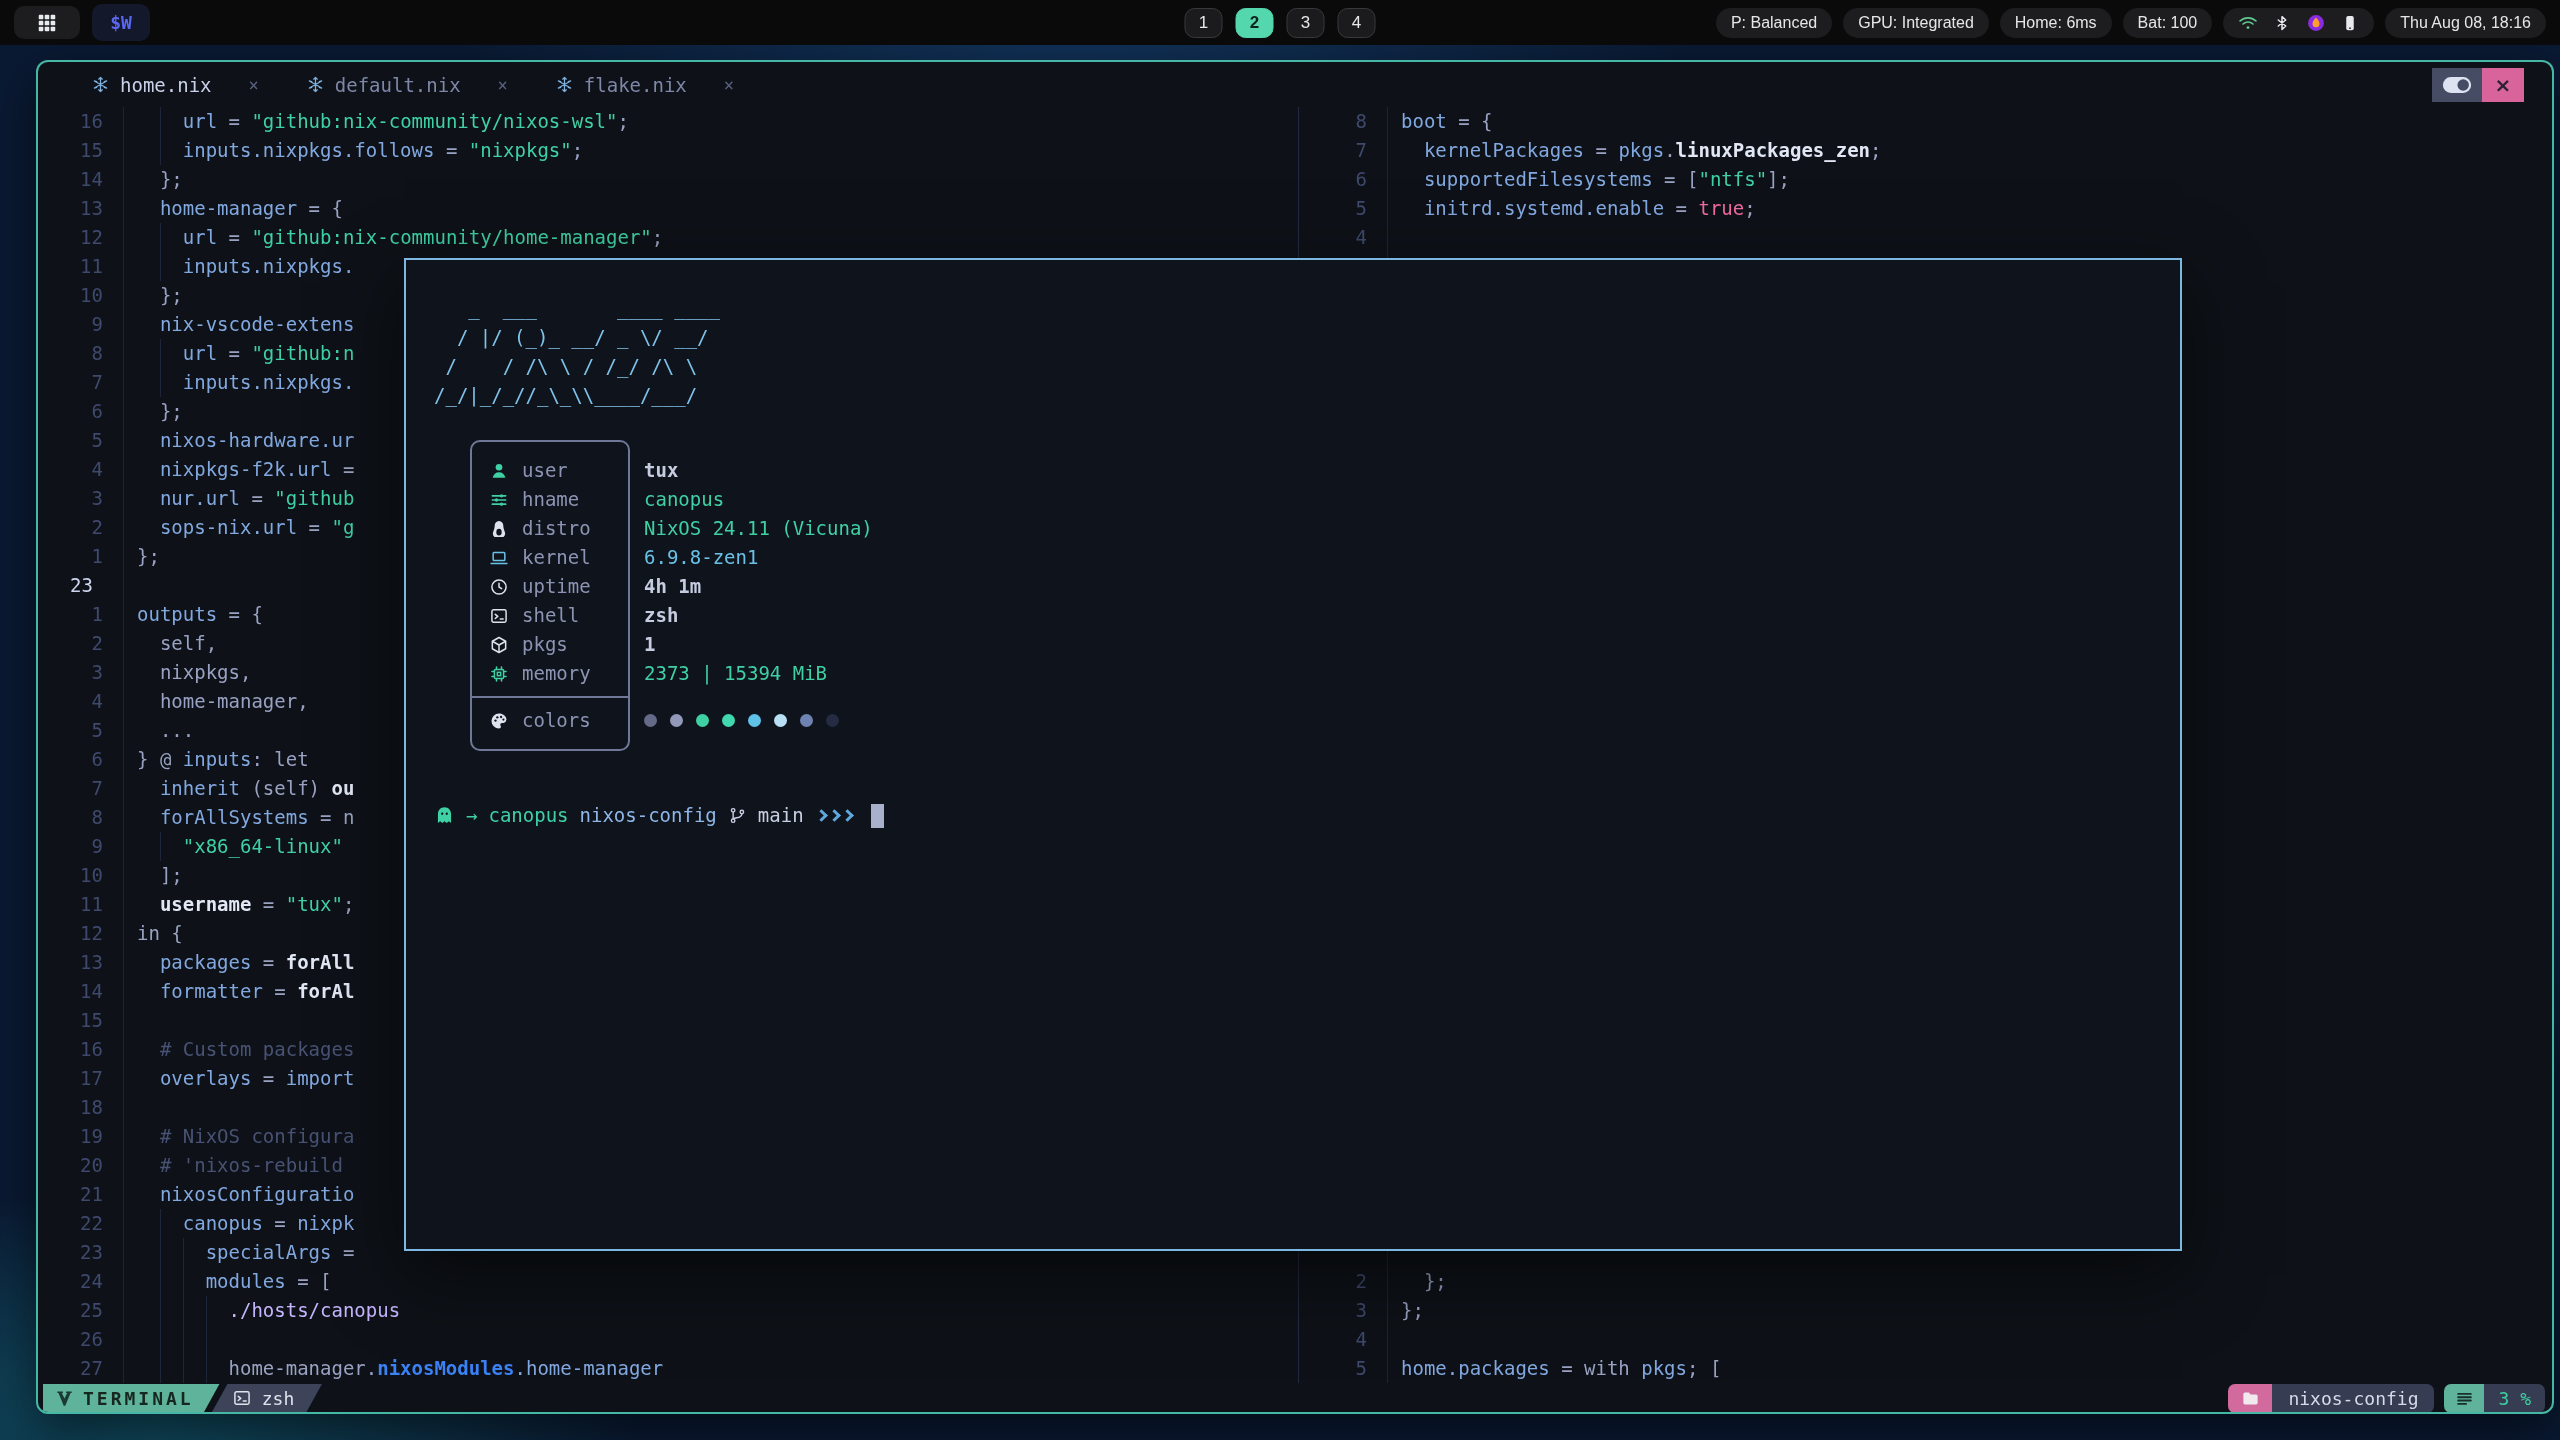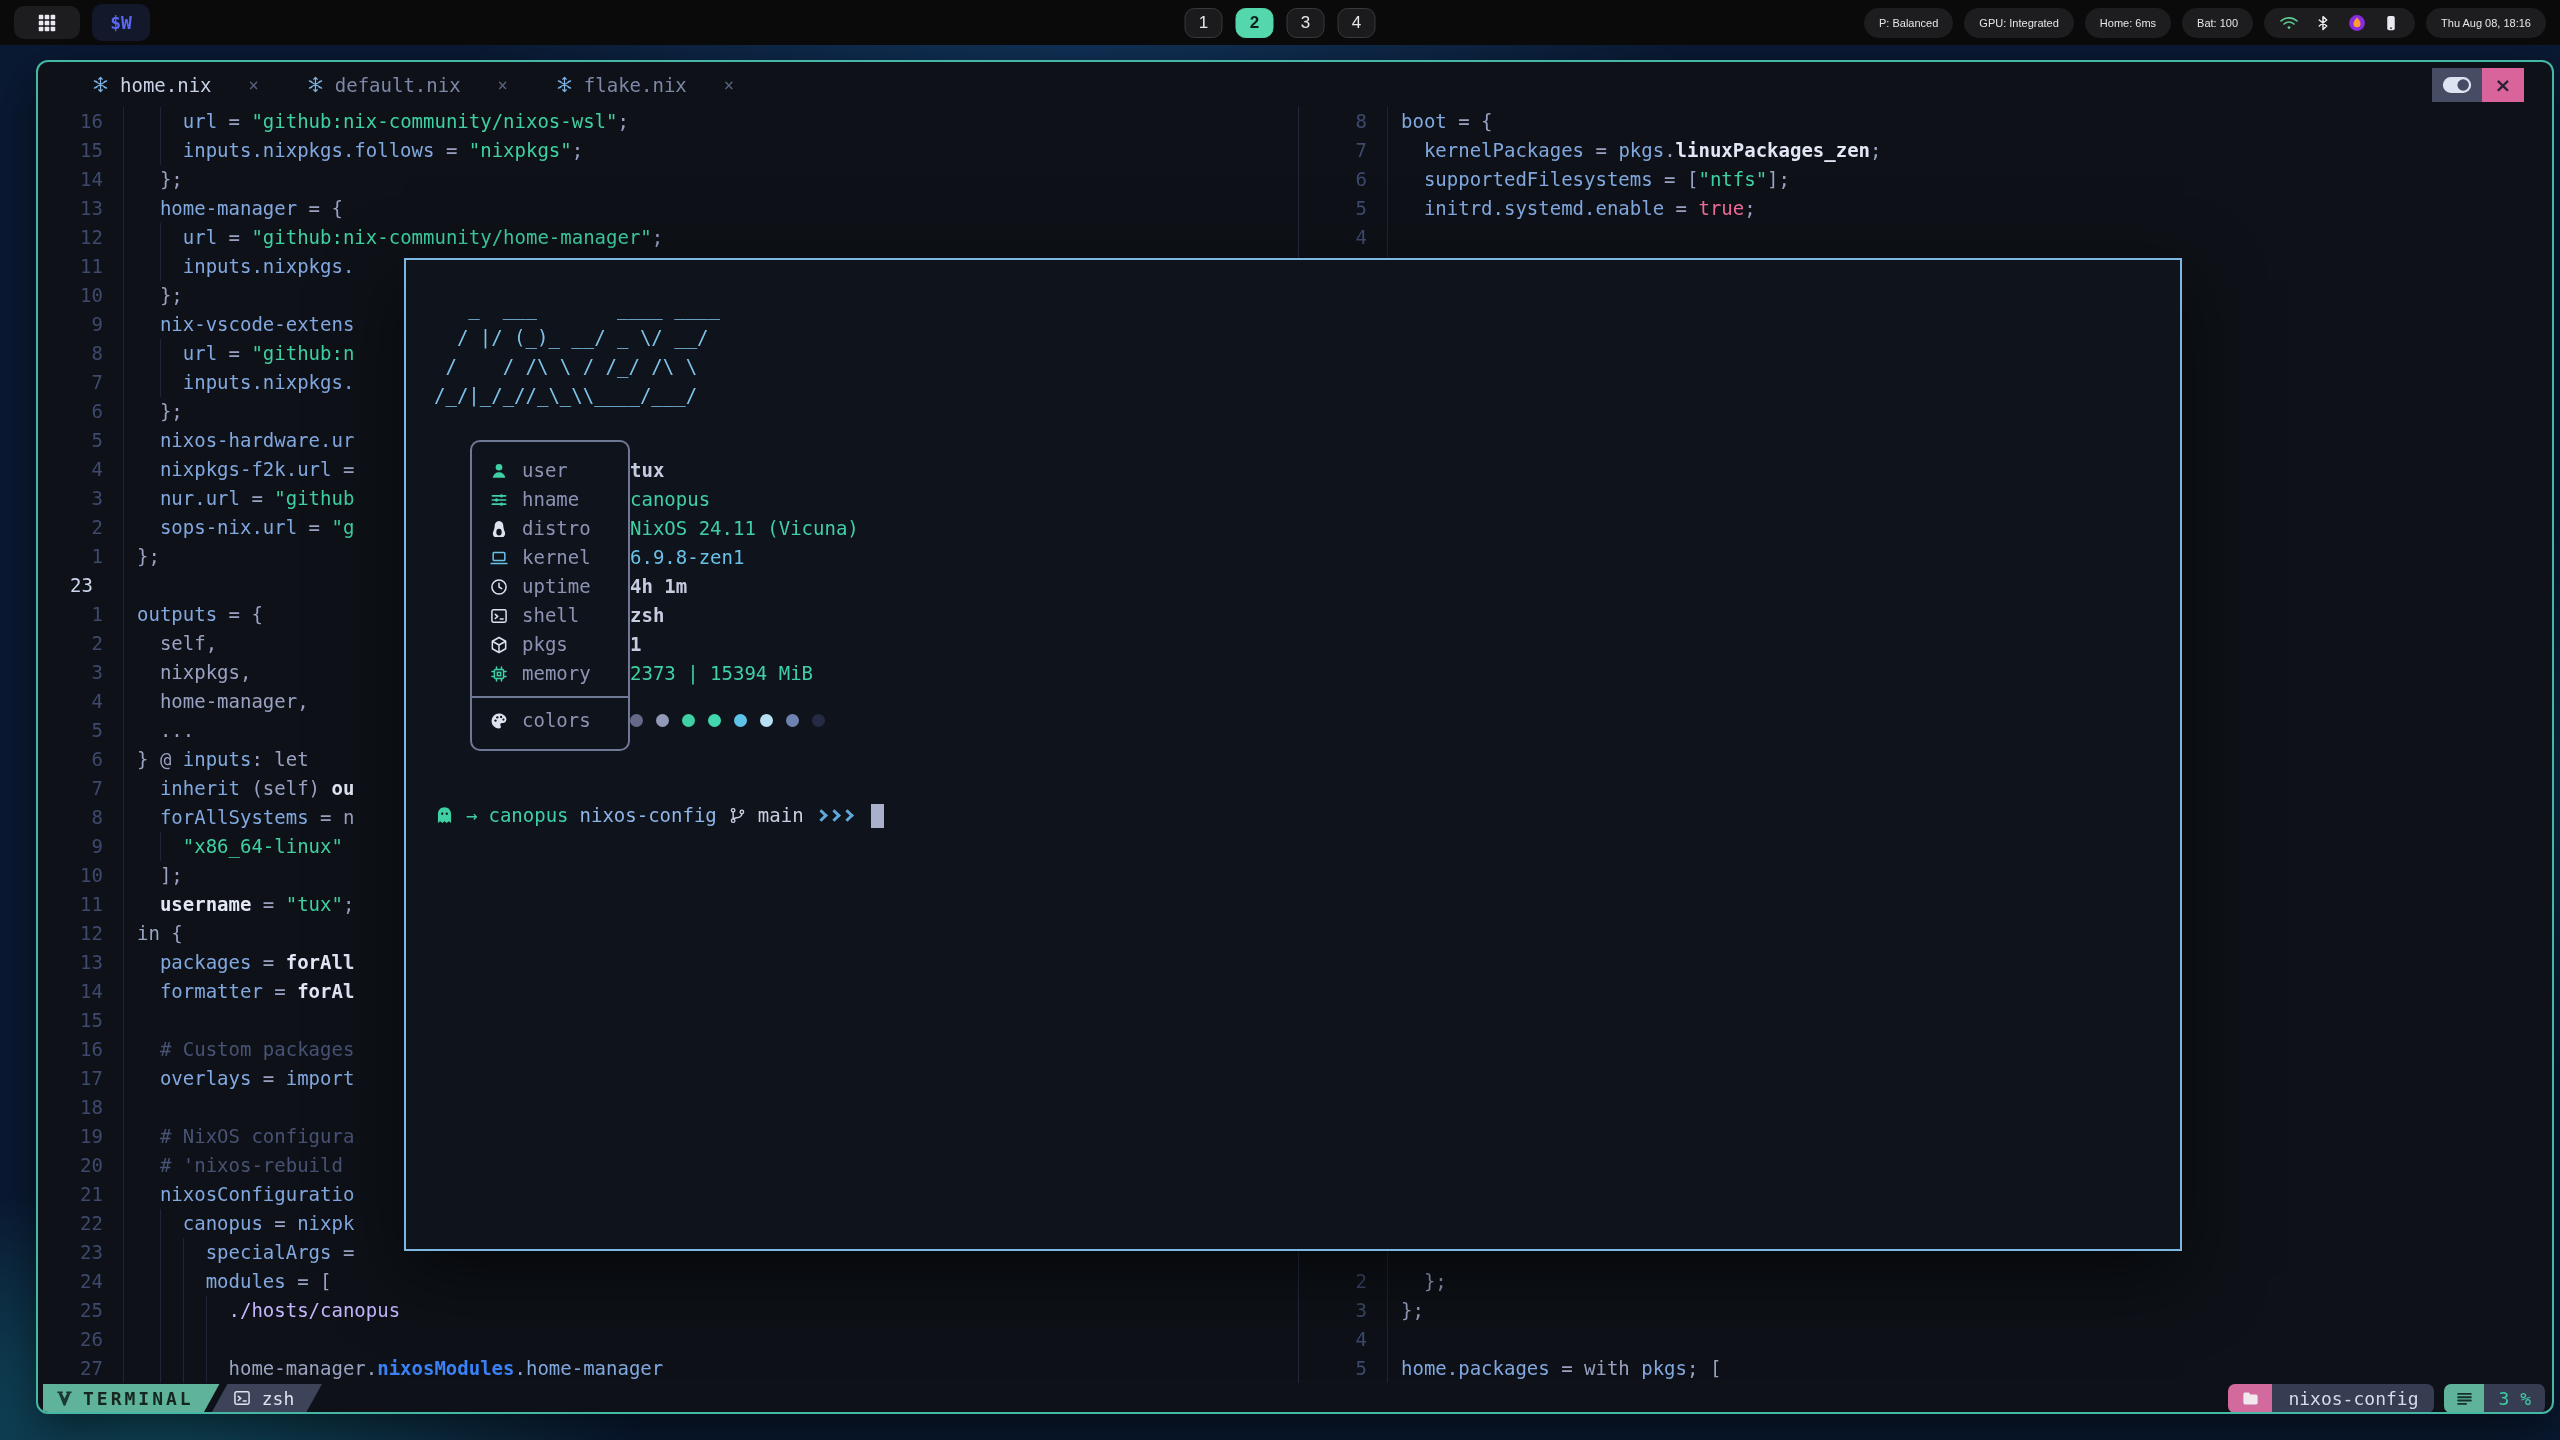--- a/index.html
+++ b/index.html
@@ -17,21 +17,21 @@
   .topbar { height:45px; background:#0a0a0b; display:flex; align-items:center; padding:0 14px; position:relative; z-index:10; }
   .tb-left { display:flex; gap:12px; align-items:center; }
   .iconbtn { border:none; background:#1d1d20; border-radius:10px; display:flex; align-items:center; justify-content:center; }
   .btn-launcher { width:66px; height:33px; }
   .btn-wezterm { width:58px; height:37px; background:#14182b; }
   .wez-label { color:#5a67f2; font-family:"DejaVu Sans Mono",monospace; font-weight:bold; font-size:18px; }
   .tb-center { position:absolute; left:50%; transform:translateX(-50%); display:flex; gap:13px; }
   .ws { width:38px; height:30px; border-radius:10px; background:#1b1b1d; border:1px solid #39393d; color:#e6e6e9; font-size:17px; font-family:"Liberation Sans",sans-serif; }
   .ws.active { background:#54d7ac; border-color:#54d7ac; color:#0d211c; font-weight:bold; }
   .tb-right { margin-left:auto; display:flex; gap:11px; align-items:center; }
-  .pill { height:30px; border-radius:15px; background:#1d1d1f; color:#e6e6e9; font-size:11px; display:flex; align-items:center; padding:0 15px; white-space:nowrap; }
+  .pill { height:30px; border-radius:15px; background:#1d1d1f; color:#e6e6e9; font-size:16px; display:flex; align-items:center; padding:0 15px; white-space:nowrap; }
   .pill.tray { gap:15px; padding:0 15px; }
   .tray-icon { display:flex; align-items:center; }
   
   .window { position:absolute; left:36px; top:60px; width:2518px; height:1354px; background:#0e1218; border:2px solid #44b8a5; border-radius:12px; overflow:hidden; box-shadow:0 18px 50px rgba(0,0,0,.55); z-index:5; }
   .tabbar { height:45px; display:flex; align-items:center; padding-left:30px; font-family:"DejaVu Sans Mono",monospace; font-size:19px; }
   .tab { display:flex; align-items:center; gap:11px; padding:0 24px; }
   .tab-ic { color:#7fb2e0; display:flex; }
   .tab-label { color:#7e87a8; }
   .tab.active .tab-label { color:#c9d1e8; }
   .tab-x { color:#596180; margin-left:26px; font-size:17px; }
@@ -52,21 +52,21 @@
   .ln.cur { color:#ccd4ee; padding-right:30px; }
   .code { position:relative; flex:1; white-space:pre; padding-left:14px; }
   .guide { position:absolute; top:0; bottom:0; border-left:1px solid #1e2539; }
   .tk-blu { color:#82a8e0; } .tk-lav { color:#99a2c2; } .tk-grn { color:#3fd0a4; }
   .tk-wht { color:#e2e7f5; font-weight:bold; } .tk-pnk { color:#ef6a9e; }
   .tk-cmt { color:#475274; } .tk-txt { color:#c4b5fd; } .tk-bld { color:#3b82f6; font-weight:bold; }
   #pane-right-bottom { position:absolute; left:0; right:0; }
   
   .float { position:absolute; left:366px; top:196px; width:1778px; height:993px; background:#0f141c; border:2px solid #7cb8e2; box-shadow:0 24px 70px rgba(0,0,0,.6); padding:30px 28px; font-family:"DejaVu Sans Mono",monospace; font-size:19px; line-height:29px; z-index:6; }
   #ascii { margin:4px 0 30px 0; color:#7fc3ea; font-family:inherit; font-size:inherit; line-height:inherit; }
-  .fetch { display:flex; margin-left:36px; }
+  .fetch { display:flex; margin-left:36px; gap:14px; }
   .fbox { border:2px solid #6f7896; border-radius:10px; padding:14px 0; width:160px; }
   .frow { height:29px; display:flex; align-items:center; gap:13px; padding-left:17px; }
   .fic { width:20px; height:20px; display:flex; align-items:center; }
   .fic.teal { color:#3fd0a4; } .fic.blue { color:#6ac1e8; } .fic.wht { color:#dde2ee; }
   .flabel { color:#8d93b3; }
   .fdiv { border-top:2px solid #6f7896; margin:8px 0; }
   .fvals { padding-top:16px; }
   .fvrow { height:29px; display:flex; align-items:center; }
   .v-txt { color:#c6cce0;font-weight:bold; } .v-grn { color:#3fd0a4; } .v-blue { color:#6ac1e8; }
   .fvspacer { height:18px; }

